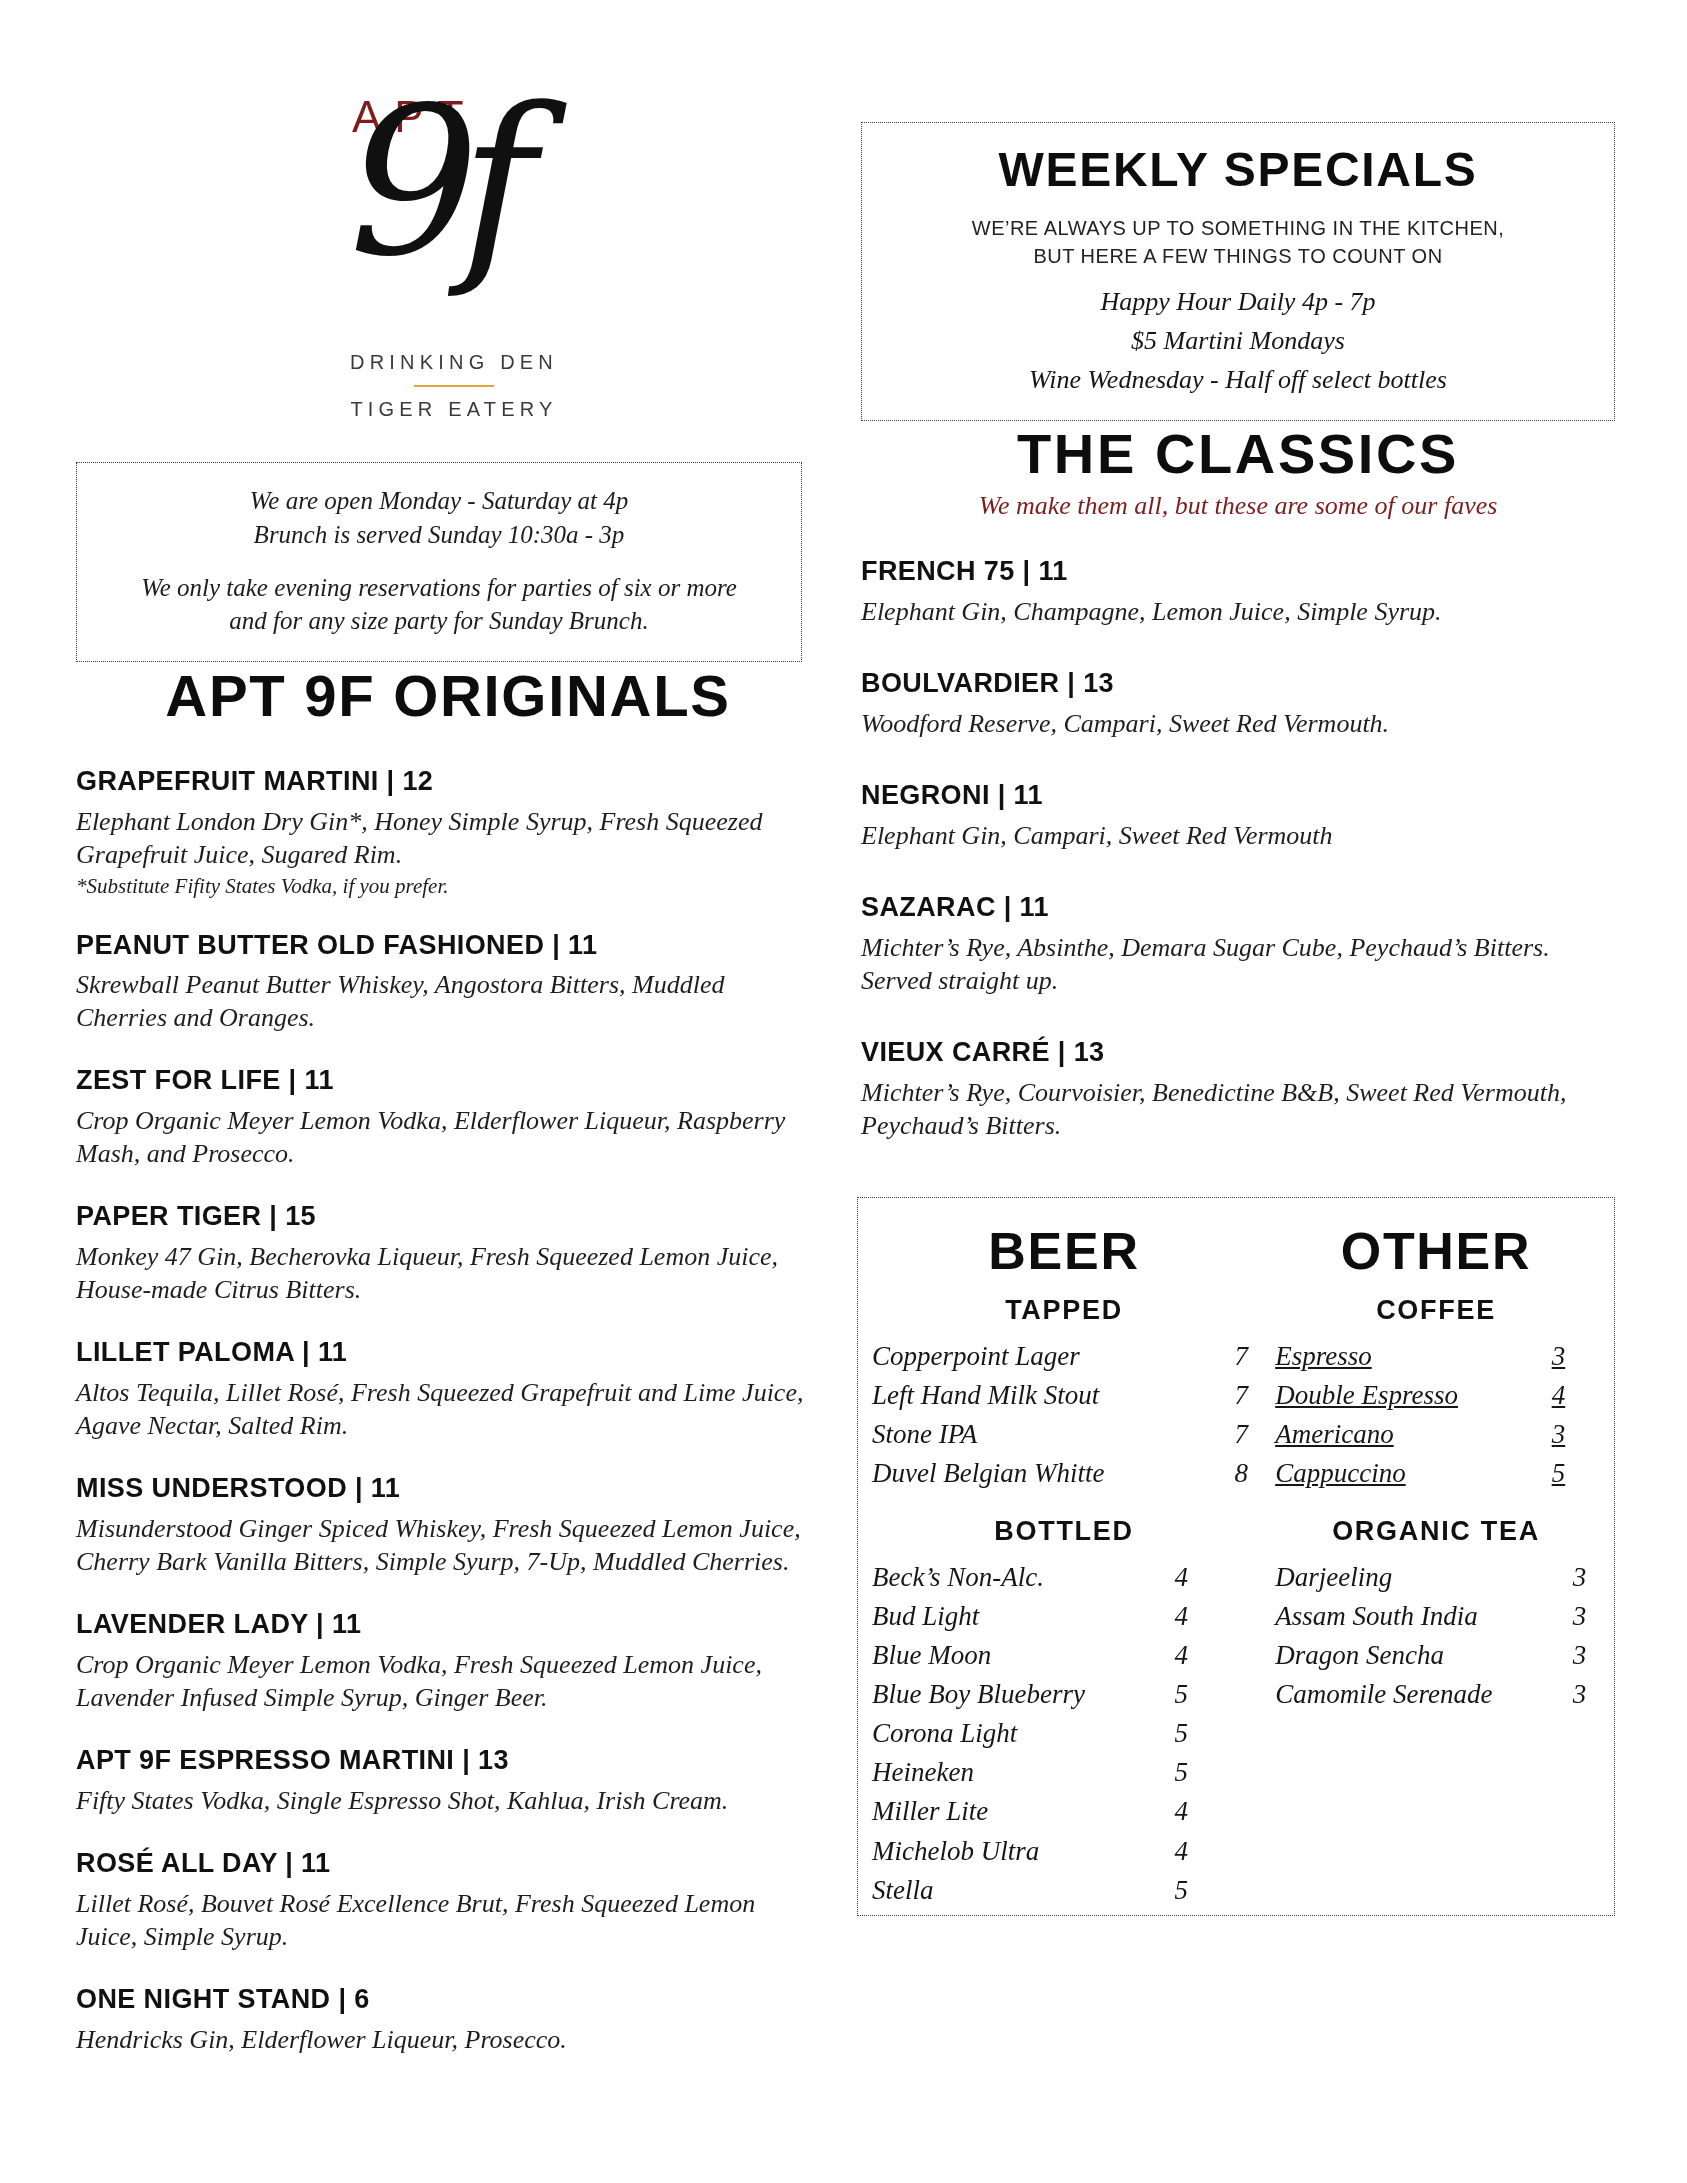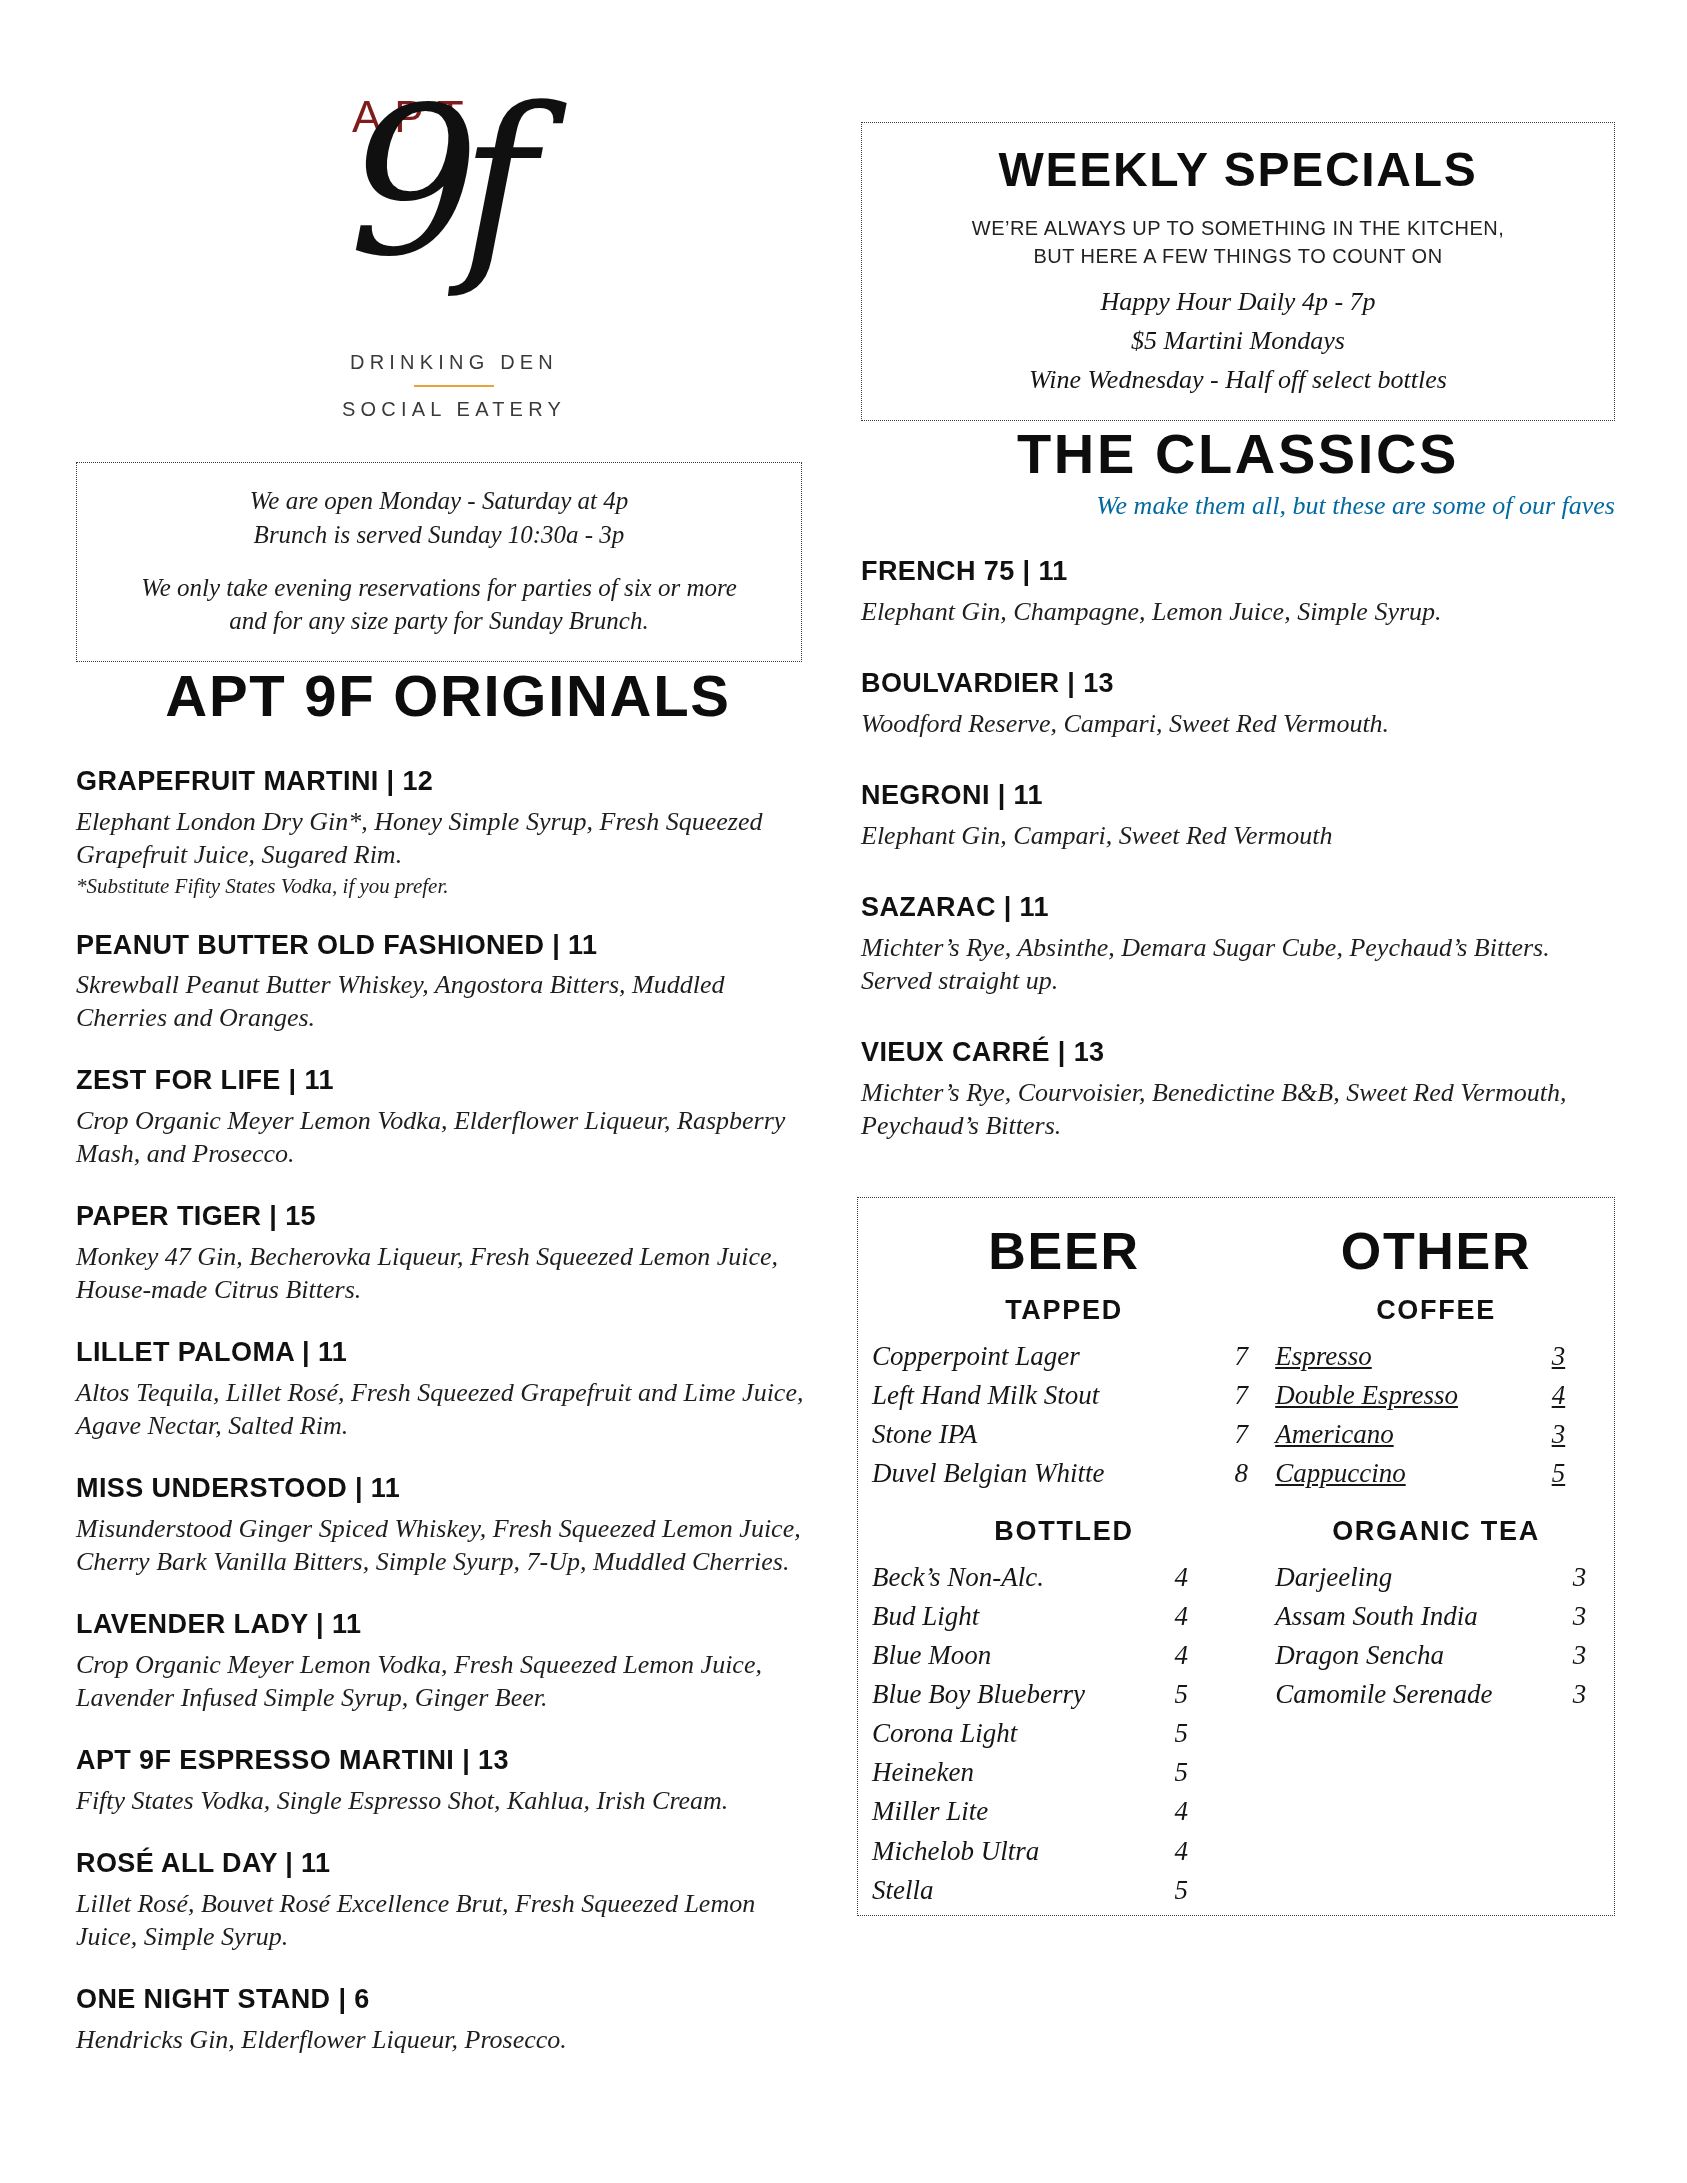--- a/index.html
+++ b/index.html
@@ -64,22 +64,22 @@
   .weekly-subtitle { font-size:20px; letter-spacing:0.5px; line-height:1.4; color:#222; margin-top:17px; }
   .weekly-lines {
     margin-top:12.2px; font-family:"Liberation Serif", serif; font-style:italic;
     font-size:26px; line-height:1.5; color:#161616;
   }
 
   
   .classics { position:absolute; left:861px; top:421px; width:754px; }
   .classics-title { font-size:56px; letter-spacing:2.6px; }
   .classics-subtitle {
-    text-align:right; font-family:"Liberation Serif", serif; font-style:italic;
-    font-size:26px; margin:5.2px 0 35px; color:#0369a1;
+    text-align:center; font-family:"Liberation Serif", serif; font-style:italic;
+    font-size:26px; margin:5.2px 0 35px; color:#7f1d1d;
   }
   .classics .mi { margin-bottom:40px; }
 
   
   .drinks-box {
     position:absolute; left:857px; top:1197px; width:758px; height:719px;
     padding:23px 14px; display:flex;
   }
   .beer-col { width:384px; margin-right:17.5px; }
   .other-col { width:325px; }
@@ -102,21 +102,21 @@
 <body>
 
 <div class="page">
 
   <div class="logo-block">
     <div class="logo-apt">APT</div>
     <div class="logo-monogram"><span class="m9">9</span><span class="mf">f</span></div>
     <div class="logo-taglines">
       <div class="logo-tagline">DRINKING DEN</div>
       <div class="logo-divider" style="background:#E8A33D;"></div>
-      <div class="logo-tagline">SOCIAL EATERY</div>
+      <div class="logo-tagline">TIGER EATERY</div>
     </div>
   </div>
 
   <div class="hours-box dotted">
     <div>We are open Monday - Saturday at 4p</div>
     <div>Brunch is served Sunday 10:30a - 3p</div>
     <div class="hours-gap">We only take evening reservations for parties of six or more</div>
     <div>and for any size party for Sunday Brunch.</div>
   </div>
 

